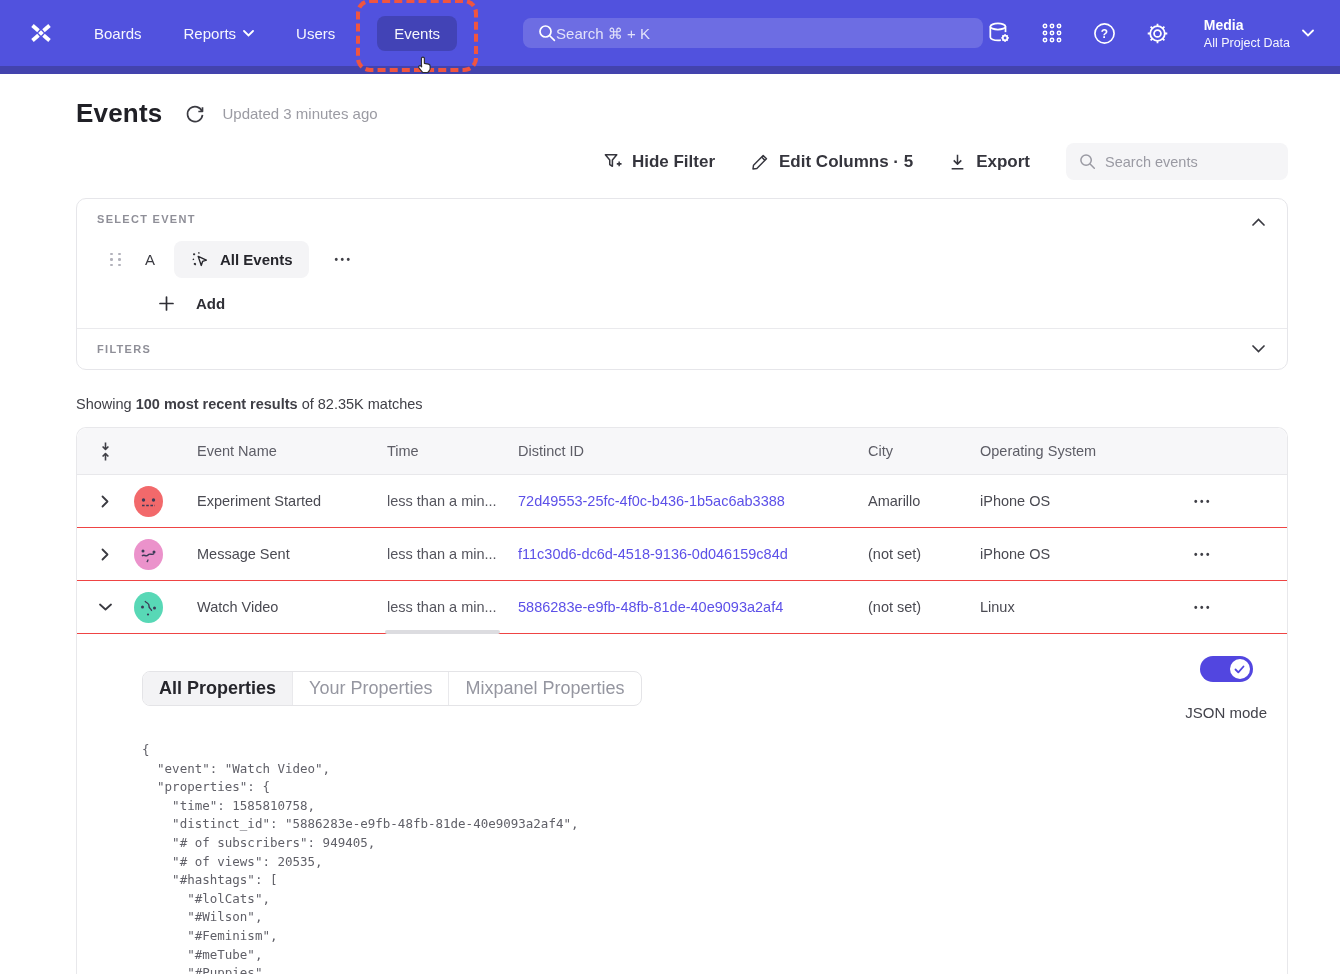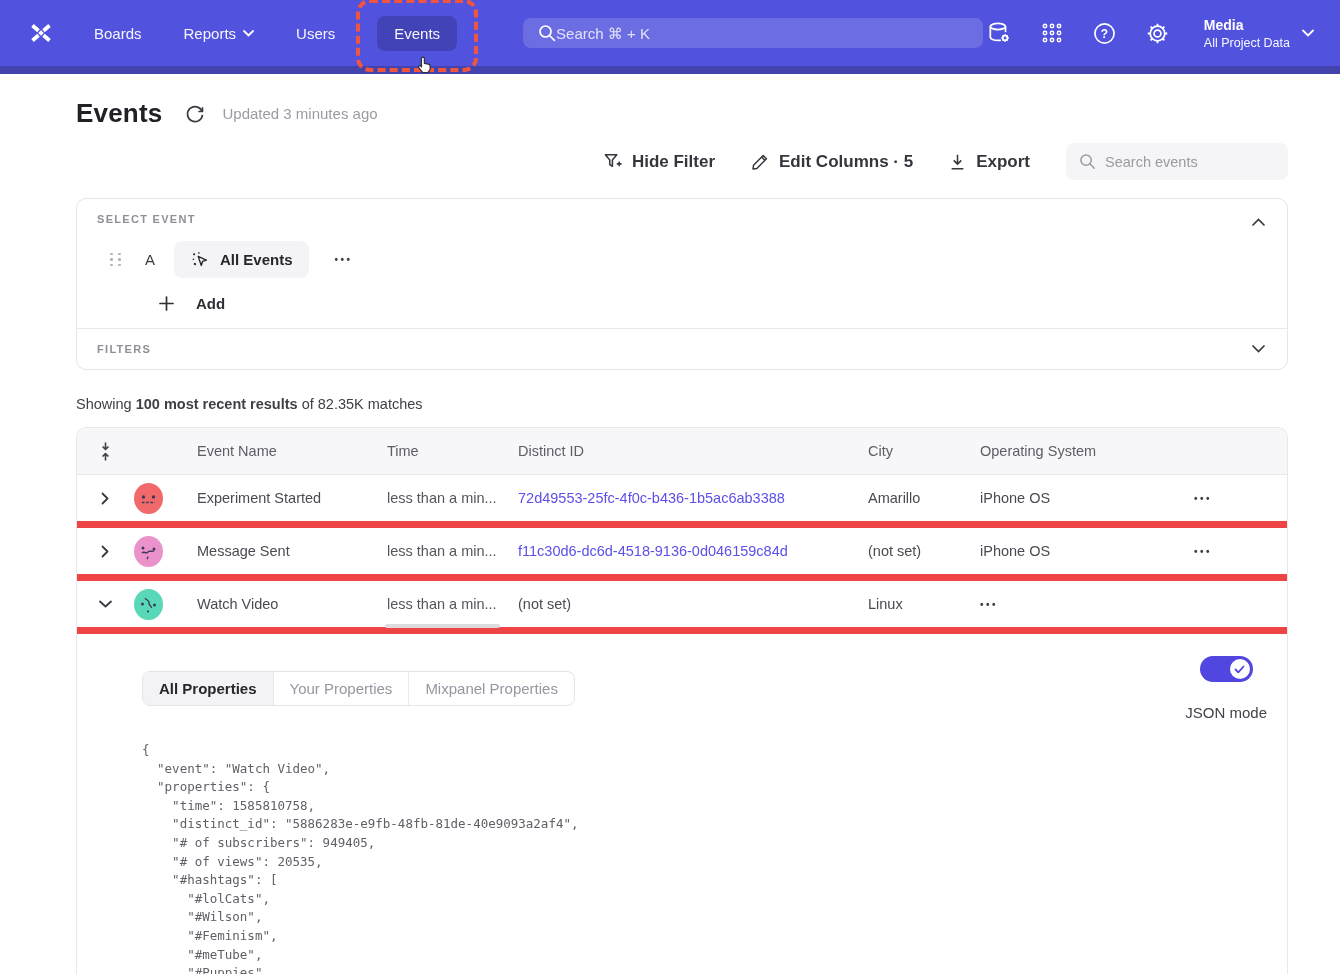--- a/index.html
+++ b/index.html
@@ -66,34 +66,34 @@
 
   
   .summary { margin-top:26px; font-size:14.5px; color:#3f3f46; }
   .summary b { font-weight:700; }
 
   
   .table-card { margin-top:15px; border:1px solid #e8e8eb; border-bottom:none; border-radius:10px 10px 0 0; background:#fff; }
   .tgrid { display:grid; grid-template-columns:56px 44px 190px 131px 350px 112px 214px 1fr; align-items:center; }
   .thead { height:47px; background:#f7f7f9; border-bottom:1px solid #e8e8eb; border-radius:10px 10px 0 0; color:#5d5d66; font-size:14.5px; }
   .cell { padding-left:20px; white-space:nowrap; overflow:hidden; text-overflow:ellipsis; }
-  .trow { height:53px; border-bottom:7px solid #ef4444; font-size:14.5px; color:#4a4a52; position:relative; cursor:pointer; }
+  .trow { height:53px; border-bottom:1px solid #ef4444; font-size:14.5px; color:#4a4a52; position:relative; cursor:pointer; }
   .trow:last-of-type { border-bottom:none; }
   .expander { display:flex; justify-content:center; cursor:pointer; }
   .avatar { width:31px; height:33px; }
   .cell-time { color:#55555e; }
   .cell-id { color:#5c50e8; cursor:pointer; }
   .cell-overflow { padding-left:20px; }
   .hscroll-thumb { position:absolute; left:308px; bottom:-1px; width:115px; height:4px; background:#dcdce0; border-radius:2px; cursor:pointer; }
 
   
   .detail { padding:22px 20px 0 65px; }
   .detail-top { display:flex; align-items:center; }
   .tabs { display:inline-flex; border:1px solid #e4e4e7; border-radius:8px; overflow:hidden; height:35px; }
-  .tab { display:flex; align-items:center; padding:0 16px; font-size:15px; color:#9596a0; border-right:1px solid #e9e9ec; cursor:pointer; white-space:nowrap; }
+  .tab { display:flex; align-items:center; padding:0 16px; font-size:18px; color:#9596a0; border-right:1px solid #e9e9ec; cursor:pointer; white-space:nowrap; }
   .tab:last-child { border-right:none; }
   .tab.active { background:#f3f3f5; color:#26262c; font-weight:700; }
   .toggle-group { margin-left:auto; display:flex; align-items:center; gap:22px; padding-right:0;flex-direction:column; }
   .toggle { width:53px; height:26px; border-radius:13px; background:#5246e0; position:relative; cursor:pointer; flex:none; }
   .toggle-knob { position:absolute; right:3px; top:3px; width:20px; height:20px; border-radius:50%; background:#fff; display:flex; align-items:center; justify-content:center; }
   .toggle-label { font-size:15px; color:#43434b; }
   .json-block { margin:20px 0 0 0; font-family:"DejaVu Sans Mono", monospace; font-size:12.5px; line-height:18.6px; color:#606068; white-space:pre; }
 </style>
 </head>
 <body>
@@ -342,20 +342,21 @@
       </span>
       <svg class="avatar" viewBox="0 0 31 33">
         <ellipse cx="15.5" cy="16.5" rx="14.5" ry="15.5" fill="#58d8b6"></ellipse>
         <circle cx="9.5" cy="16" r="1.5" fill="#3b3b57"></circle>
           <circle cx="21.5" cy="17" r="1.5" fill="#3b3b57"></circle>
         <path d="M12 10c1.5 2.5 4.5 2 4 5s3 2.5 2.5 5" stroke="#3b3b57" stroke-width="1.4" fill="none"></path>
         <circle cx="15" cy="23.5" r="1.1" fill="#3b3b57"></circle>
       </svg>
       <span class="cell">Watch Video</span>
       <span class="cell cell-time">less than a min...</span>
+      <span class="cell cell-id">5886283e-e9fb-48fb-81de-40e9093a2af4</span>
       <span class="cell">(not set)</span>
       <span class="cell">Linux</span>
       <span class="cell-overflow overflow-dots">•••</span>
       <span class="hscroll-thumb"></span>
     </div>
 
     <div class="detail">
       <div class="detail-top">
         <div class="tabs">
           <span class="tab active">All Properties</span>

